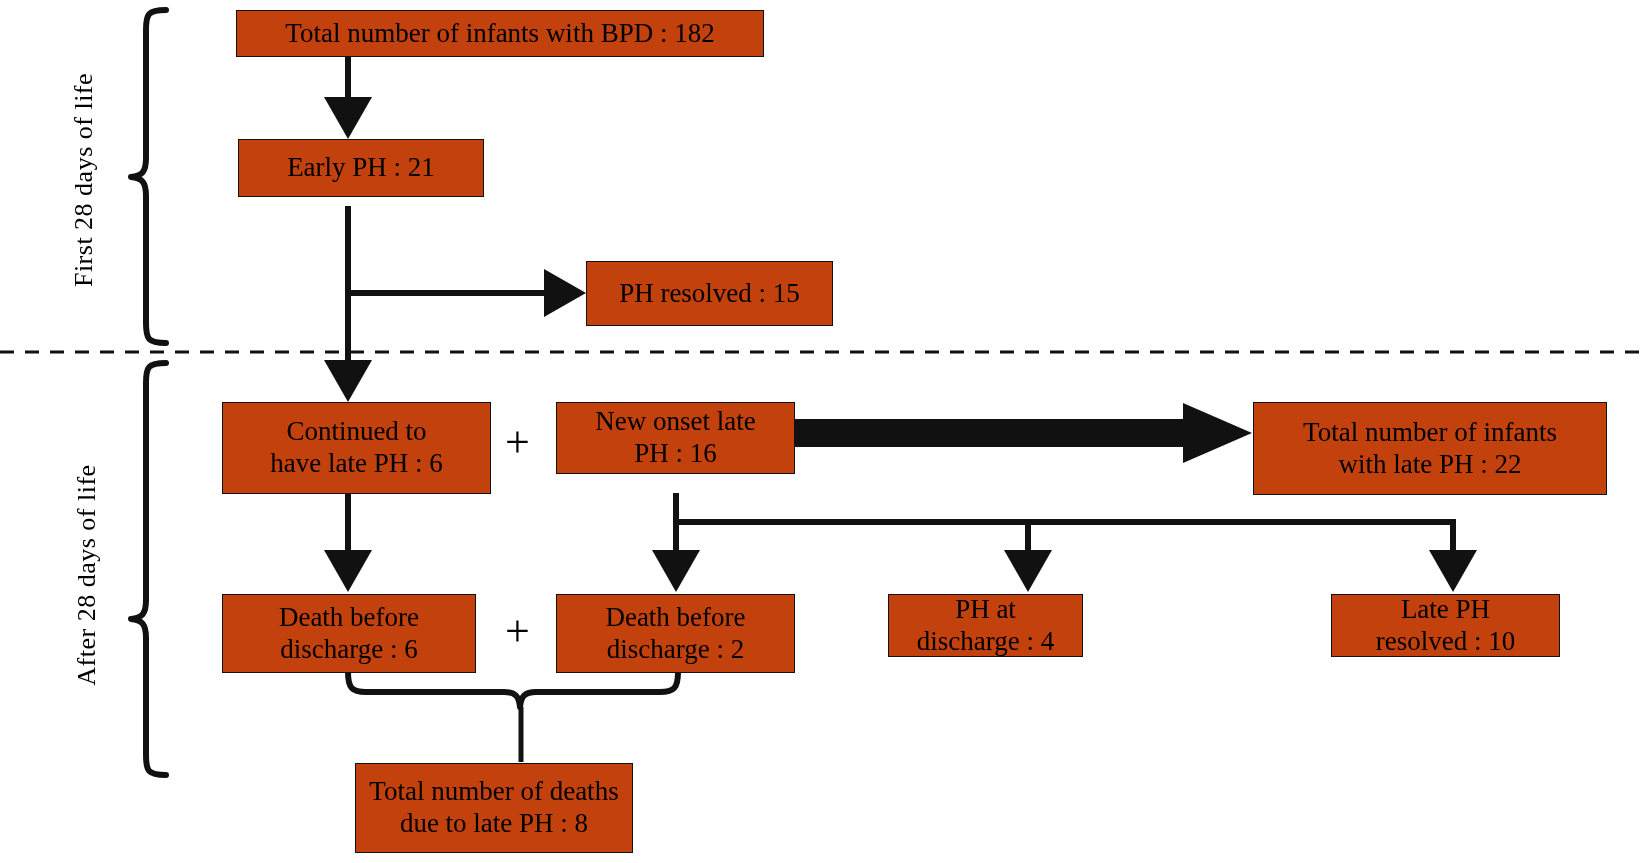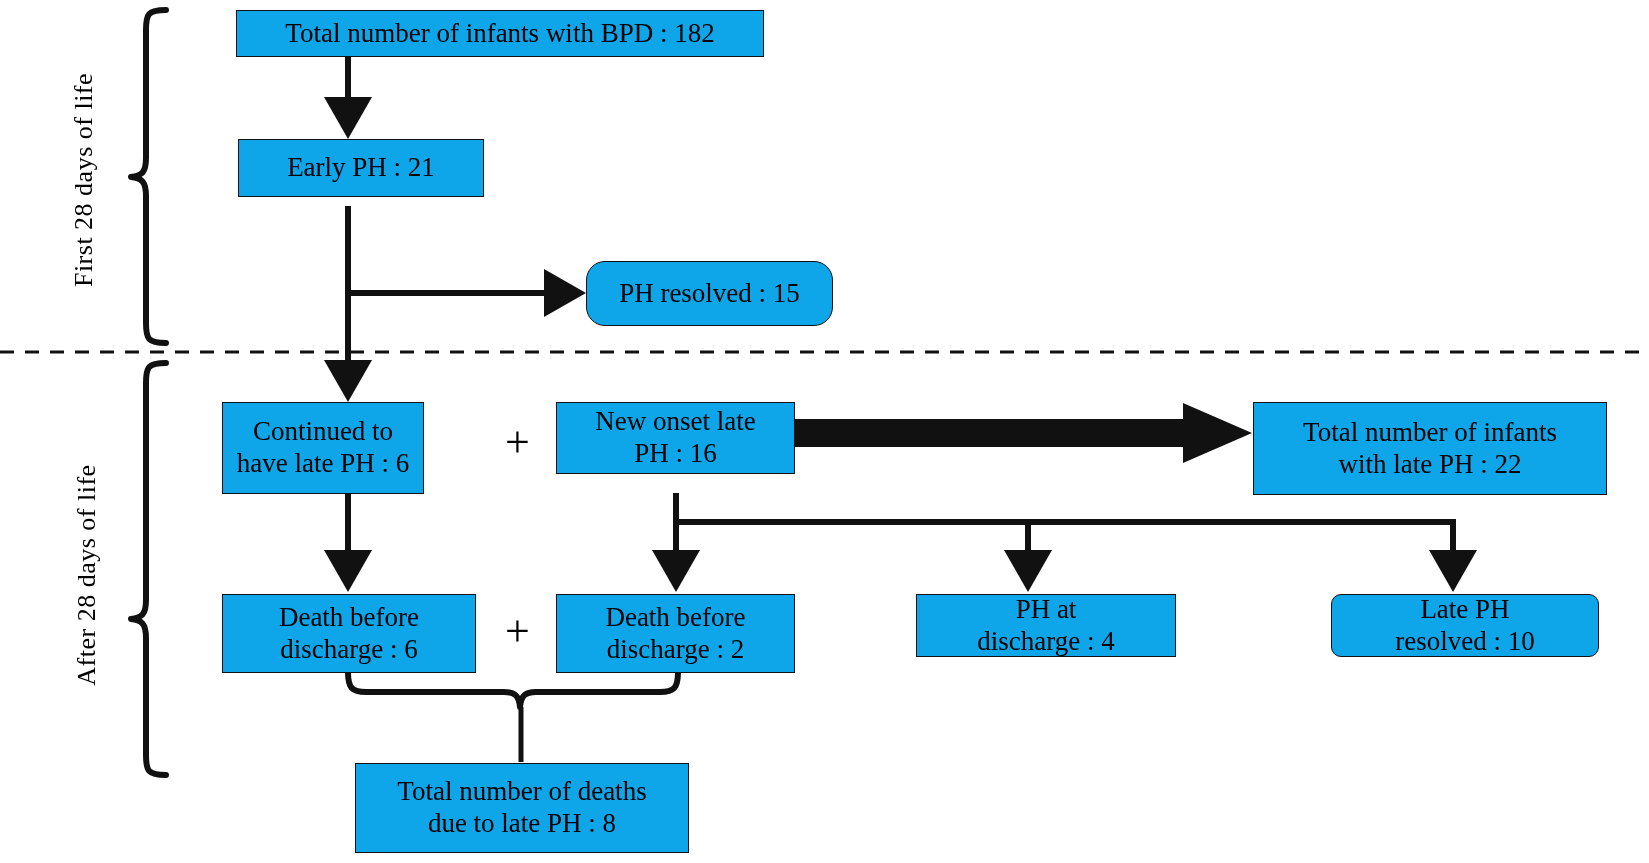--- a/index.html
+++ b/index.html
@@ -8,21 +8,21 @@
     width:1649px;height:863px;
     overflow:hidden;
     position:relative;
   }
   #stage{position:relative;width:1649px;height:863px;background:#fff;}
   svg.layer{position:absolute;left:0;top:0;width:1649px;height:863px;}
   .nodebox{
     position:absolute;
     box-sizing:border-box;
     border:1.6px solid #111;
-    background:#0ea5e9;
+    background:#c2410c;
     display:flex;align-items:center;justify-content:center;
     text-align:center;
     font-size:27px;
     line-height:1.18;
     color:#000;
     padding:2px 6px;
     white-space:pre-line;
   }
   .plus{
     position:absolute;
@@ -102,43 +102,43 @@
   </svg>
 
   <div class="sidelabel" style="left:-56px;top:165px;width:280px;text-align:center;transform:rotate(-90deg);">First 28 days of life</div>
 
   <div class="sidelabel" style="left:-58px;top:560px;width:290px;text-align:center;transform:rotate(-90deg);">After 28 days of life</div>
 
   <div class="nodebox" style="left:236px;top:10px;width:528px;height:47px;">Total number of infants with BPD : 182</div>
 
   <div class="nodebox" style="left:238px;top:139px;width:246px;height:58px;">Early PH : 21</div>
 
-  <div class="nodebox" style="left:586px;top:261px;width:247px;height:65px;border-radius:19px;">PH resolved : 15</div>
+  <div class="nodebox" style="left:586px;top:261px;width:247px;height:65px;">PH resolved : 15</div>
 
-  <div class="nodebox" style="left:222px;top:402px;width:202px;height:92px;">Continued to
+  <div class="nodebox" style="left:222px;top:402px;width:269px;height:92px;">Continued to
 have late PH : 6</div>
 
   <span class="plus" style="left:505px;top:421px;">+</span>
 
   <div class="nodebox" style="left:556px;top:402px;width:239px;height:72px;">New onset late
 PH : 16</div>
 
   <div class="nodebox" style="left:1253px;top:402px;width:354px;height:93px;">Total number of infants
 with late PH : 22</div>
 
   <div class="nodebox" style="left:222px;top:594px;width:254px;height:79px;">Death before
 discharge : 6</div>
 
   <span class="plus" style="left:505px;top:610px;">+</span>
 
   <div class="nodebox" style="left:556px;top:594px;width:239px;height:79px;">Death before
 discharge : 2</div>
 
-  <div class="nodebox" style="left:916px;top:594px;width:260px;height:63px;">PH at
+  <div class="nodebox" style="left:888px;top:594px;width:195px;height:63px;">PH at
 discharge : 4</div>
 
-  <div class="nodebox" style="left:1331px;top:594px;width:268px;height:63px;border-radius:10px;">Late PH
+  <div class="nodebox" style="left:1331px;top:594px;width:229px;height:63px;">Late PH
 resolved : 10</div>
 
-  <div class="nodebox" style="left:355px;top:763px;width:334px;height:90px;">Total number of deaths
+  <div class="nodebox" style="left:355px;top:763px;width:278px;height:90px;">Total number of deaths
 due to late PH : 8</div>
 
 </div>
 
 </body></html>

